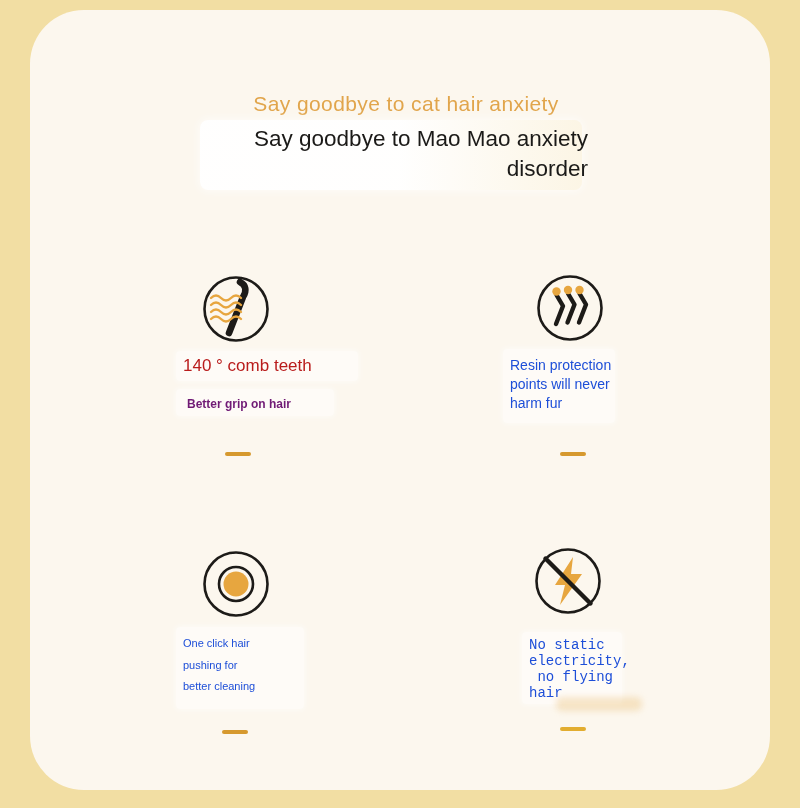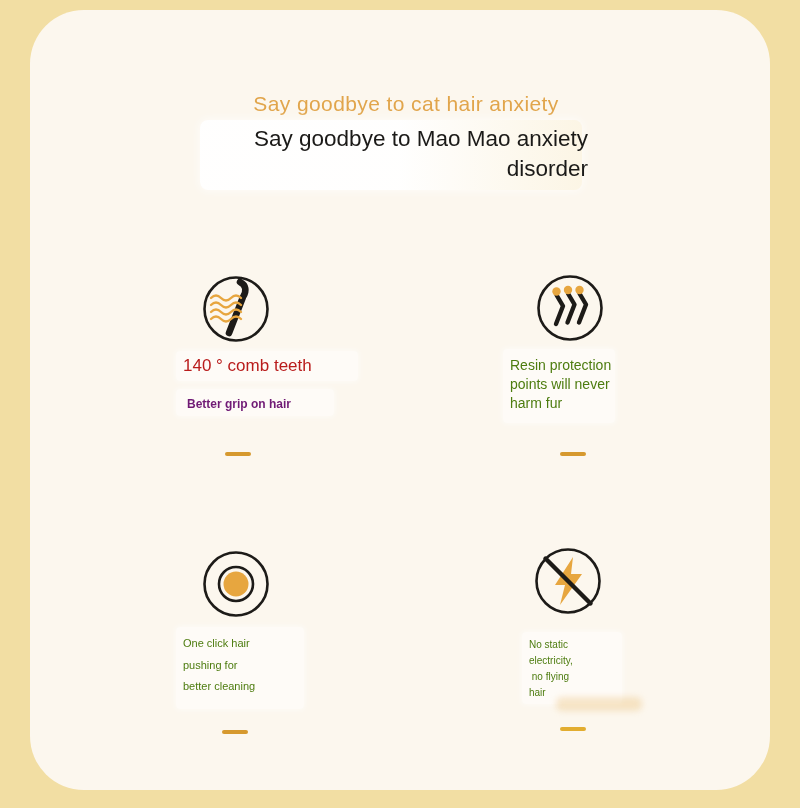--- a/index.html
+++ b/index.html
@@ -26,26 +26,26 @@
     left:208px;top:124px;width:380px;
     font-size:22.5px;line-height:30px;color:#1b1a18;white-space:pre-wrap;text-align:right;
   }
   .band{
     background:rgba(255,255,255,.5);border-radius:4px;
     box-shadow:0 0 5px 2px rgba(255,255,255,.4);
   }
   .smudge{filter:blur(3px);border-radius:6px;}
   .icon{width:80px;height:80px;}
   .ink{stroke:#1d1b18;fill:none;stroke-linecap:round;stroke-linejoin:round;}
-  .ftext{color:#4d7c0f;white-space:pre-wrap;}
+  .ftext{color:#1d4ed8;white-space:pre-wrap;}
   .f1-title{left:183px;top:356px;font-size:17px;color:#b91c1c;}
   .f1-note{left:187px;top:397px;font-size:12px;font-weight:bold;color:#701a75;}
   .f2-text{left:510px;top:356px;font-size:14px;line-height:19px;}
   .f3-text{left:183px;top:633px;font-size:11px;line-height:21.5px;}
-  .f4-text{left:529px;top:637px;font-size:10px;line-height:16px;}
+  .f4-text{left:529px;top:637px;font-size:14px;line-height:16px;font-family:Liberation Mono, monospace;}
   .dash{width:26px;height:4px;border-radius:2px;background:#d6992e;}
 </style>
 </head>
 <body>
 
 <div class="card"></div>
 
 <div class="abs tagline">Say goodbye to cat hair anxiety</div>
 <div class="abs title-band"></div>
 <div class="abs title">Say goodbye to Mao Mao anxiety

